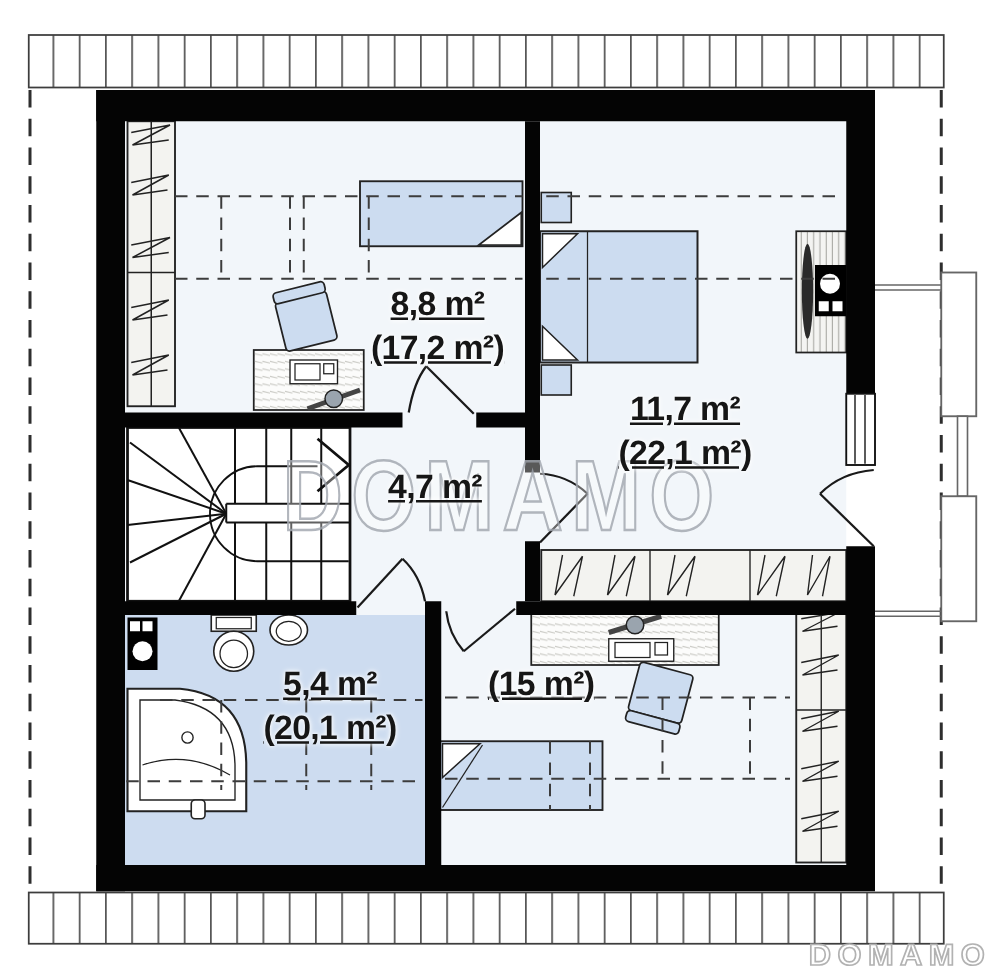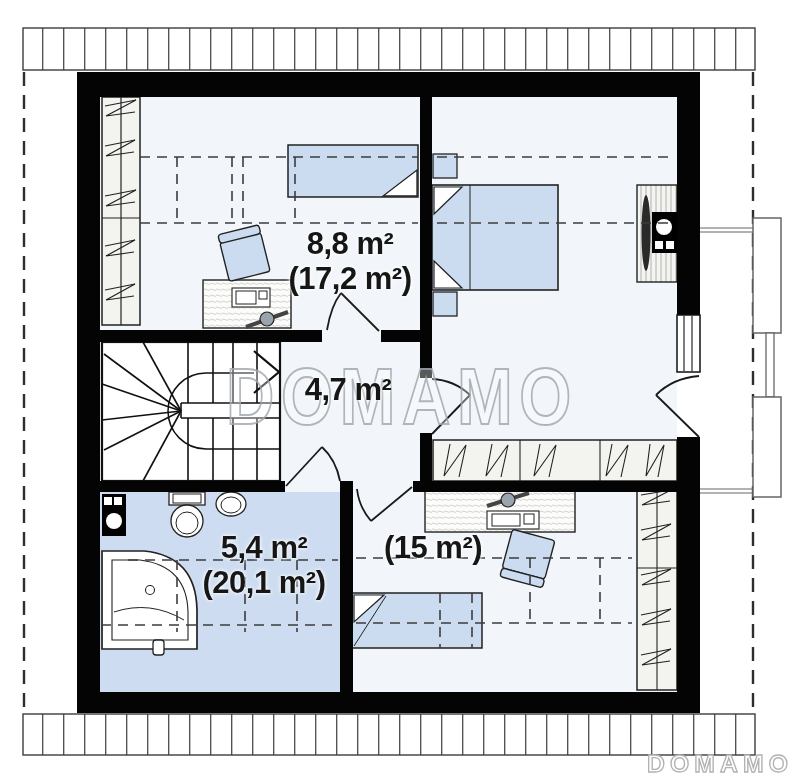--- a/index.html
+++ b/index.html
@@ -1,21 +1,21 @@
 <!DOCTYPE html>
 <html><head>
 <meta charset="utf-8">
 <style>
   html,body{margin:0;padding:0;background:#fff;}
   .stage{position:relative;width:800px;height:777px;background:#fff;overflow:hidden;
          font-family:"Liberation Sans",sans-serif;}
   .stage svg{position:absolute;left:0;top:0;}
-  .room-label{position:absolute;text-align:center;font-weight:700;font-size:31px;
+  .room-label{position:absolute;text-align:center;font-weight:700;font-size:27px;
               line-height:35px;color:#161616;letter-spacing:-0.5px;
-              text-shadow:0 0 3px #fff,0 0 5px rgba(255,255,255,.9);}
+              text-shadow:0 0 3px #fff,0 0 5px rgba(255,255,255,.9);text-decoration:underline;}
   .room-label .sub{display:block;}
 </style>
 </head>
 <body>
 
 <div class="stage">
 <svg width="800" height="777" viewBox="0 0 800 777">
   <defs>
     <pattern id="roof" width="21" height="50" patternUnits="userSpaceOnUse">
       <rect width="21" height="50" fill="#fff"></rect>
@@ -256,20 +256,24 @@
   </g>
 
   <text x="402" y="424" text-anchor="middle" font-family="Liberation Sans, sans-serif" font-weight="bold" font-size="80" letter-spacing="8" textLength="352" lengthAdjust="spacingAndGlyphs" fill="rgba(255,255,255,0.4)" stroke="#a5aab2" stroke-width="2" opacity="0.85">DOMAMO</text>
   <text x="793" y="772" text-anchor="end" font-family="Liberation Sans, sans-serif" font-weight="bold" font-size="24" letter-spacing="5" textLength="146" lengthAdjust="spacingAndGlyphs" fill="#ffffff" stroke="#b2b2b2" stroke-width="1.3">DOMAMO</text>
 </svg>
 
 <div class="room-label" style="left:250px;top:226px;width:200px;">
   <span>8,8 m²</span>
   <span class="sub">(17,2 m²)</span>
 </div>
+<div class="room-label" style="left:448px;top:310px;width:200px;">
+  <span>11,7 m²</span>
+  <span class="sub">(22,1 m²)</span>
+</div>
 <div class="room-label" style="left:288px;top:372px;width:120px;">
   <span>4,7 m²</span>
 </div>
 <div class="room-label" style="left:164px;top:530px;width:200px;text-align:center;">
   <span>5,4 m²</span>
   <span class="sub">(20,1 m²)</span>
 </div>
 <div class="room-label" style="left:333px;top:530px;width:200px;">
   <span class="sub">(15 m²)</span>
 </div>

